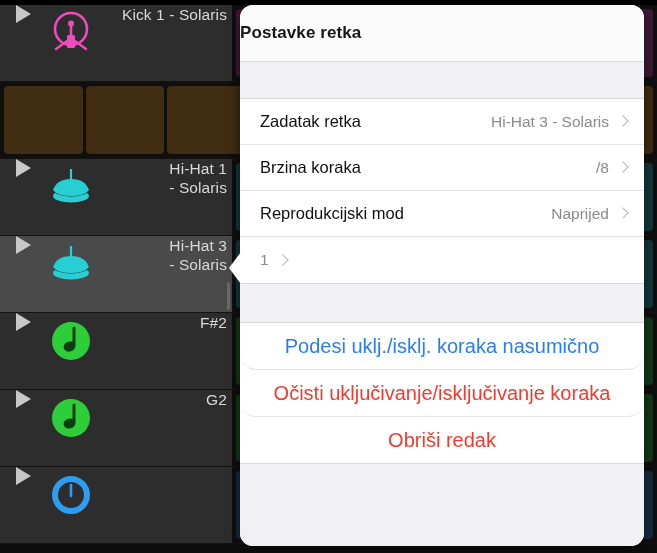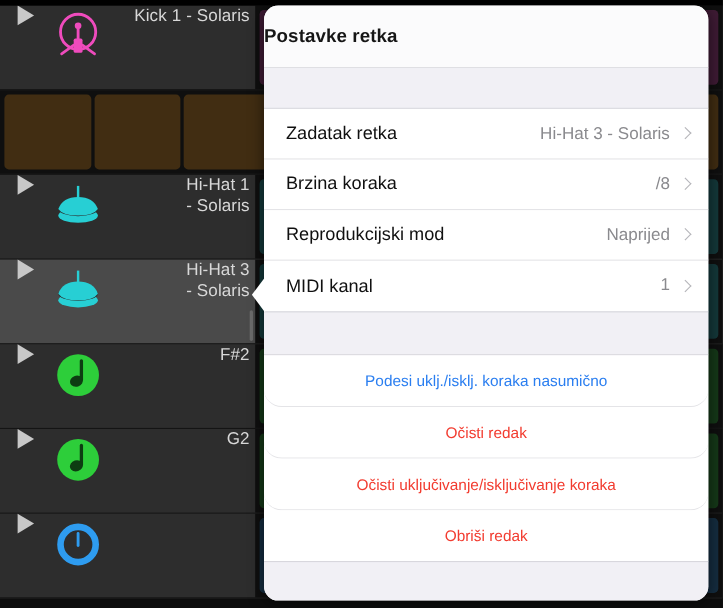--- a/index.html
+++ b/index.html
@@ -225,21 +225,21 @@
     border-top: 1.8px solid #b5b5ba;
     transform: rotate(45deg);
   }
 
   .action-row {
     height: 46px;
     display: flex;
     align-items: center;
     justify-content: center;
     border-bottom: 1px solid #e4e4e7;
-    font-size: 14px;
+    font-size: 20px;
     border-radius: 16px;
   }
   .action-row:last-child { border-bottom: none; }
   .action-row.blue { color: #2a7ef0; }
   .action-row.red { color: #f23b2f; }
 </style>
 </head>
 <body>
 
 <div id="app">
@@ -435,29 +435,27 @@
         <div class="setting-label">Brzina koraka</div>
         <div class="setting-value">/8</div>
         <div class="chev"></div>
       </div>
       <div class="setting-row">
         <div class="setting-label">Reprodukcijski mod</div>
         <div class="setting-value">Naprijed</div>
         <div class="chev"></div>
       </div>
       <div class="setting-row">
-        <div class="setting-label">MIDI kanal</div>
         <div class="setting-value">1</div>
         <div class="chev"></div>
       </div>
     </div>
 
   <div class="spacer mid"></div>
 
   <div class="group" id="actions-group">
       <div class="action-row blue">Podesi uklj./isklj. koraka nasumično</div>
-      <div class="action-row red">Očisti redak</div>
       <div class="action-row red">Očisti uključivanje/isključivanje koraka</div>
       <div class="action-row red">Obriši redak</div>
     </div>
 
   <div class="spacer bottom"></div>
 </div>
 
 </body></html>

